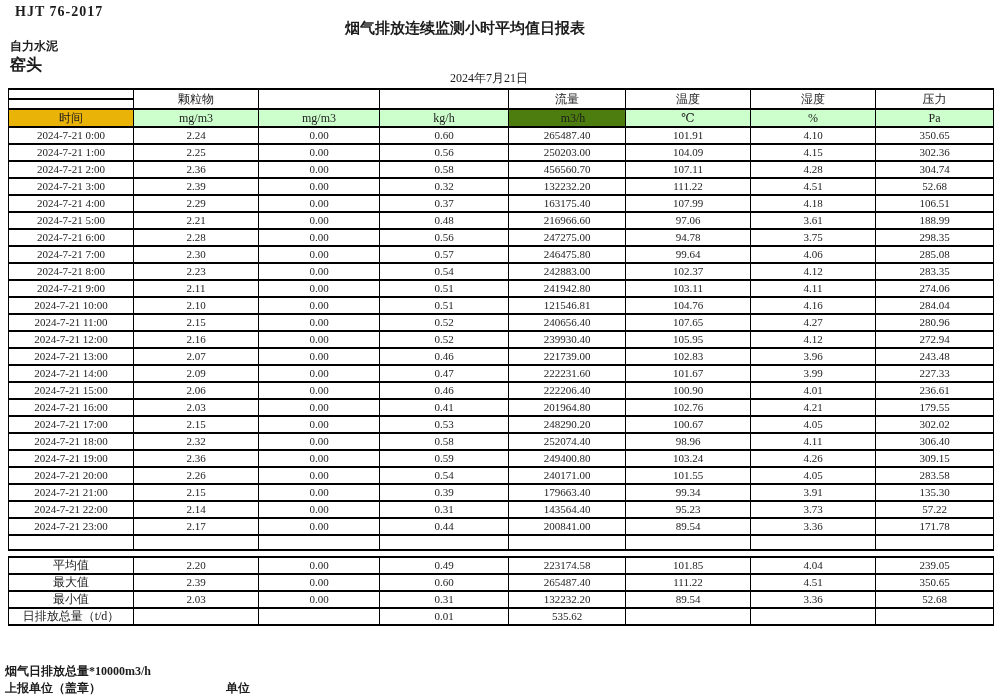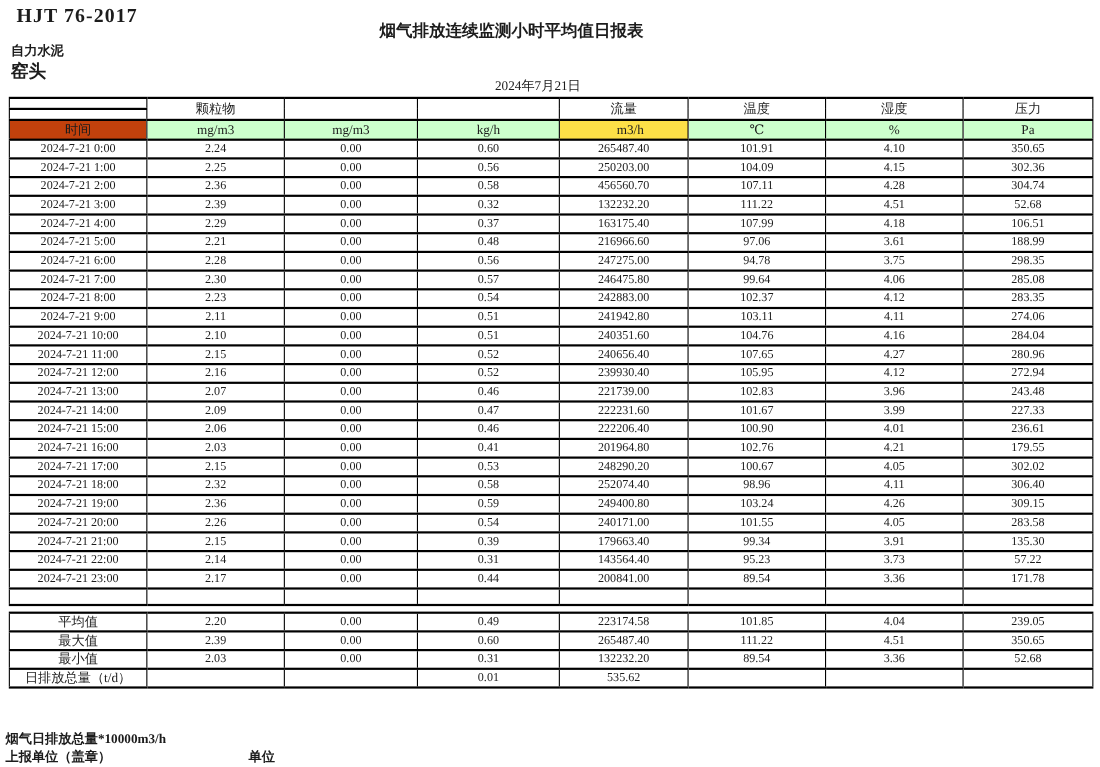--- a/index.html
+++ b/index.html
@@ -1,21 +1,21 @@
 <!DOCTYPE html>
 <html><head>
 <meta charset="utf-8">
 <style>
   * { margin:0; padding:0; box-sizing:border-box; }
   html,body { background:#ffffff; }
   body {
     width:1000px; height:697px; position:relative; overflow:hidden;
     font-family:"Liberation Serif","DejaVu Serif",serif; color:#1c1c1c;
   }
-  .std-code { position:absolute; top:4px; left:15px; font-weight:bold; font-size:18px; letter-spacing:1px; }
+  .std-code { position:absolute; top:4px; left:15px; font-weight:bold; font-size:14px; letter-spacing:1px; }
   .page-title { position:absolute; top:19px; left:0; width:930px; text-align:center; font-weight:bold; font-size:15px; }
   .company { position:absolute; top:38px; left:10px; font-weight:bold; font-size:12px; }
   .location { position:absolute; top:55px; left:10px; font-weight:bold; font-size:16px; }
   .report-date { position:absolute; top:70px; left:0; width:978px; text-align:center; font-size:12px; }
 
   .table-area { position:absolute; top:88px; left:8px; width:985px; }
   table { border-collapse:collapse; table-layout:fixed; width:985px; background:#fff; }
   td {
     border:1px solid #000; border-top-width:2px; border-bottom-width:2px;
     text-align:center; vertical-align:middle;
@@ -62,25 +62,25 @@
         <td rowspan="2"></td>
         <td rowspan="2">流量</td>
         <td rowspan="2">温度</td>
         <td rowspan="2">湿度</td>
         <td rowspan="2">压力</td>
       </tr>
       <tr class="group-bottom">
         <td></td>
       </tr>
       <tr class="units-row">
-        <td style="background: #c2410c;">时间</td>
+        <td style="background: #eab308;">时间</td>
         <td style="background: rgb(204, 255, 204);">mg/m3</td>
         <td style="background: rgb(204, 255, 204);">mg/m3</td>
         <td style="background: rgb(204, 255, 204);">kg/h</td>
-        <td style="background: #fde047; padding-left: 14px;">m3/h</td>
+        <td style="background: #4d7c0f; padding-left: 14px;">m3/h</td>
         <td style="background: rgb(204, 255, 204);">℃</td>
         <td style="background: rgb(204, 255, 204);">%</td>
         <td style="background: rgb(204, 255, 204);">Pa</td>
       </tr>
     </thead>
     <tbody id="data-rows">
         <tr>
           <td>2024-7-21  0:00</td>
           <td>2.24</td>
           <td>0.00</td>
@@ -178,21 +178,21 @@
           <td>241942.80</td>
           <td>103.11</td>
           <td>4.11</td>
           <td>274.06</td>
         </tr>
         <tr>
           <td>2024-7-21 10:00</td>
           <td>2.10</td>
           <td>0.00</td>
           <td>0.51</td>
-          <td>240351.60</td>
+          <td>121546.81</td>
           <td>104.76</td>
           <td>4.16</td>
           <td>284.04</td>
         </tr>
         <tr>
           <td>2024-7-21 11:00</td>
           <td>2.15</td>
           <td>0.00</td>
           <td>0.52</td>
           <td>240656.40</td>

